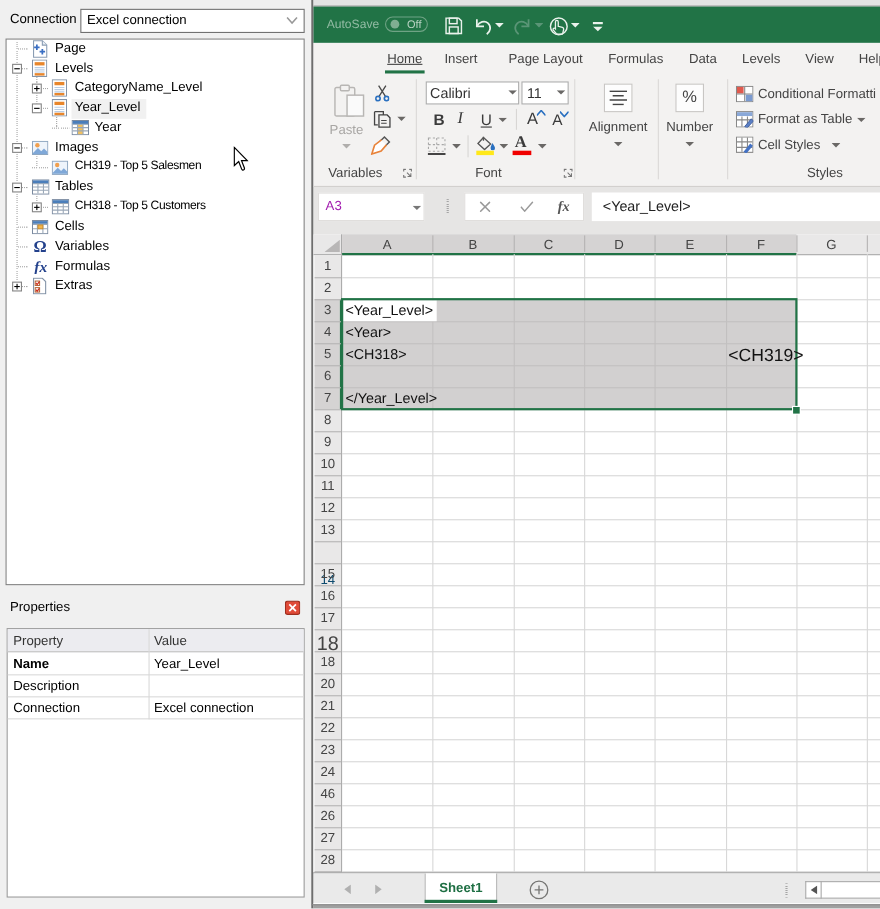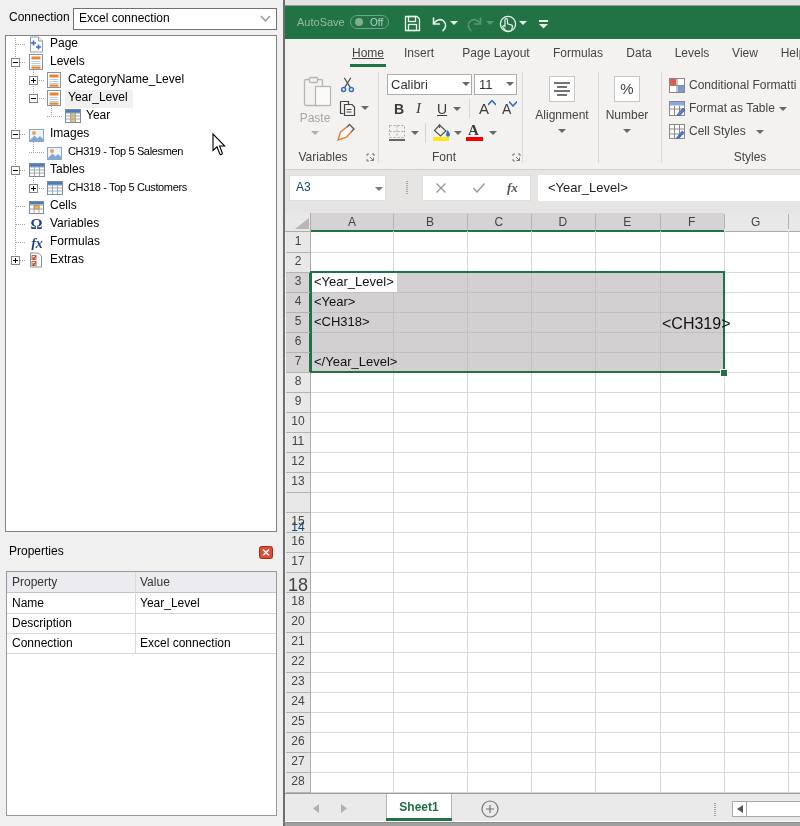--- a/index.html
+++ b/index.html
@@ -143,21 +143,21 @@
 <svg style="position:absolute;left:259px;top:546px" width="14" height="13" viewBox="0 0 14 13">
 <rect x="0.5" y="0.5" width="13" height="12" rx="2" fill="#e04b38" stroke="#9d2e1e"></rect>
 <path d="M4 3.5 L10 9.5 M10 3.5 L4 9.5" stroke="#fff" stroke-width="1.6"></path>
 </svg>
 <div style="position:absolute;left:6px;top:571px;width:271px;height:245px;background:#fff;border:1px solid #999;box-sizing:border-box;"></div>
 <div style="position:absolute;left:7px;top:572px;width:269px;height:21px;background:#ececf0;border-bottom:1px solid #c3c3c3;box-sizing:border-box;"></div>
 <div style="position:absolute;left:135px;top:572px;width:1px;height:82px;background:#d9d9d9;"></div>
 <div style="position:absolute;left:12px;top:576px;font-size:12px;color:#333;">Property</div>
 <div style="position:absolute;left:140px;top:576px;font-size:12px;color:#333;">Value</div>
 <div style="position:absolute;left:7px;top:613px;width:269px;height:1px;background:#d9d9d9;"></div>
-<div style="position:absolute;left:12px;top:597px;font-size:12px;color:#000;">Name</div>
+<div style="position:absolute;left:12px;top:597px;font-size:12px;color:#000;font-weight:bold;">Name</div>
 <div style="position:absolute;left:140px;top:597px;font-size:12px;color:#000;">Year_Level</div>
 <div style="position:absolute;left:7px;top:633px;width:269px;height:1px;background:#d9d9d9;"></div>
 <div style="position:absolute;left:12px;top:617px;font-size:12px;color:#000;">Description</div>
 <div style="position:absolute;left:7px;top:653px;width:269px;height:1px;background:#d9d9d9;"></div>
 <div style="position:absolute;left:12px;top:637px;font-size:12px;color:#000;">Connection</div>
 <div style="position:absolute;left:140px;top:637px;font-size:12px;color:#000;">Excel connection</div>
 
 <div style="position:absolute;left:283px;top:0px;width:2px;height:826px;background:#6e6e6e;"></div>
 <div style="position:absolute;left:285px;top:0px;width:515px;height:6px;background:#e3e3e3;border-bottom:1px solid #9a9a9a;box-sizing:border-box;"></div>
 <div style="position:absolute;left:285px;top:6px;width:515px;height:33px;background:#217346;"></div>
@@ -330,21 +330,21 @@
 <path d="M1 5 h14 M1 10 h14 M5.5 1 v13 M10.5 1 v13" stroke="#888" stroke-width="1"></path>
 <path d="M7 14 L13 6.5 L15.5 8.5 L9.5 15.5 Z" fill="#4472c4"></path>
 </svg>
 <div style="position:absolute;left:689px;top:125px;font-size:12px;color:#444;white-space:nowrap;">Cell Styles</div>
 <svg style="position:absolute;left:756px;top:130px" width="8" height="5">
     <path d="M0 0 L4 4 L8 0" fill="#6a6866"></path>
   </svg>
 <div style="position:absolute;left:750px;top:151px;transform:translateX(-50%);font-size:12px;color:#444;">Styles</div>
 <div style="position:absolute;left:285px;top:170px;width:515px;height:43px;background:#e6e5e4;"></div>
 <div style="position:absolute;left:289px;top:175px;width:97px;height:26px;background:#fff;border:1px solid #e0dedc;box-sizing:border-box;"></div>
-<div style="position:absolute;left:296px;top:181px;font-size:12px;color:#0c4a6e;">A3</div>
+<div style="position:absolute;left:296px;top:181px;font-size:12px;color:#a21caf;">A3</div>
 <svg style="position:absolute;left:375px;top:187px" width="8" height="5">
     <path d="M0 0 L4 4 L8 0" fill="#777"></path>
   </svg>
 <div style="position:absolute;left:406px;top:181px;width:2px;height:14px;background-image:repeating-linear-gradient(to bottom,#a5a5a5 0 1px,transparent 1px 2px);"></div>
 <div style="position:absolute;left:422px;top:175px;width:109px;height:26px;background:#fff;border:1px solid #e0dedc;box-sizing:border-box;"></div>
 <svg style="position:absolute;left:436px;top:183px" width="10" height="10">
     <path d="M0.5 0.5 L9.5 9.5 M9.5 0.5 L0.5 9.5" stroke="#9a9a9a" stroke-width="1.4"></path>
   </svg>
 <svg style="position:absolute;left:473px;top:183px" width="12" height="10">
     <path d="M0.5 5 L4 9 L11.5 0.5" stroke="#9a9a9a" stroke-width="1.4" fill="none"></path>
@@ -419,21 +419,21 @@
 <div style="position:absolute;left:287px;top:615px;width:22px;height:14px;font-size:12px;color:#444;text-align:center;">20</div>
 <div style="position:absolute;left:286px;top:632px;width:24px;height:1px;background:#b5b3b3;"></div>
 <div style="position:absolute;left:287px;top:635px;width:22px;height:14px;font-size:12px;color:#444;text-align:center;">21</div>
 <div style="position:absolute;left:286px;top:652px;width:24px;height:1px;background:#b5b3b3;"></div>
 <div style="position:absolute;left:287px;top:655px;width:22px;height:14px;font-size:12px;color:#444;text-align:center;">22</div>
 <div style="position:absolute;left:286px;top:672px;width:24px;height:1px;background:#b5b3b3;"></div>
 <div style="position:absolute;left:287px;top:675px;width:22px;height:14px;font-size:12px;color:#444;text-align:center;">23</div>
 <div style="position:absolute;left:286px;top:692px;width:24px;height:1px;background:#b5b3b3;"></div>
 <div style="position:absolute;left:287px;top:695px;width:22px;height:14px;font-size:12px;color:#444;text-align:center;">24</div>
 <div style="position:absolute;left:286px;top:712px;width:24px;height:1px;background:#b5b3b3;"></div>
-<div style="position:absolute;left:287px;top:715px;width:22px;height:14px;font-size:12px;color:#444;text-align:center;">25</div>
+<div style="position:absolute;left:287px;top:715px;width:22px;height:14px;font-size:12px;color:#444;text-align:center;">46</div>
 <div style="position:absolute;left:286px;top:732px;width:24px;height:1px;background:#b5b3b3;"></div>
 <div style="position:absolute;left:287px;top:735px;width:22px;height:14px;font-size:12px;color:#444;text-align:center;">26</div>
 <div style="position:absolute;left:286px;top:752px;width:24px;height:1px;background:#b5b3b3;"></div>
 <div style="position:absolute;left:287px;top:755px;width:22px;height:14px;font-size:12px;color:#444;text-align:center;">27</div>
 <div style="position:absolute;left:286px;top:772px;width:24px;height:1px;background:#b5b3b3;"></div>
 <div style="position:absolute;left:287px;top:775px;width:22px;height:14px;font-size:12px;color:#444;text-align:center;">28</div>
 <div style="position:absolute;left:286px;top:792px;width:24px;height:1px;background:#b5b3b3;"></div>
 <div style="position:absolute;left:393px;top:231px;width:1px;height:562px;background:#d8d8d8;"></div>
 <div style="position:absolute;left:467px;top:231px;width:1px;height:562px;background:#d8d8d8;"></div>
 <div style="position:absolute;left:530.5px;top:231px;width:1px;height:562px;background:#d8d8d8;"></div>

